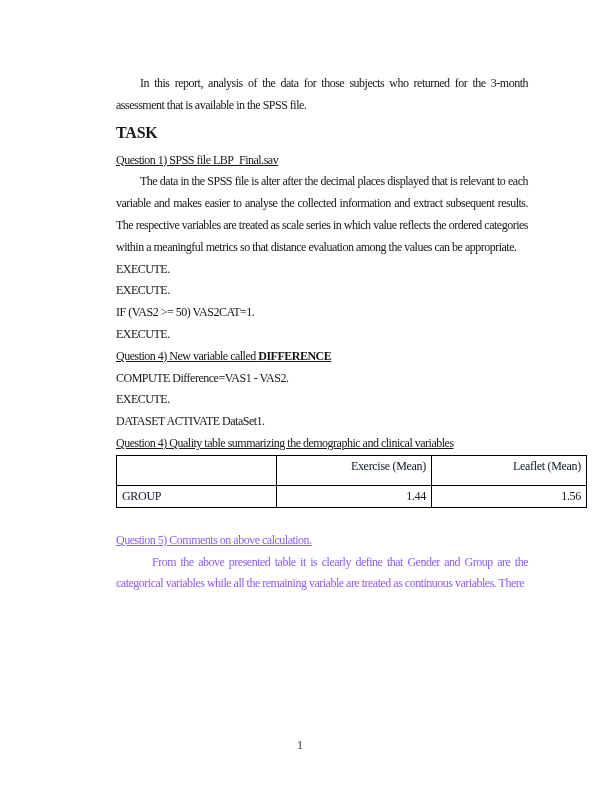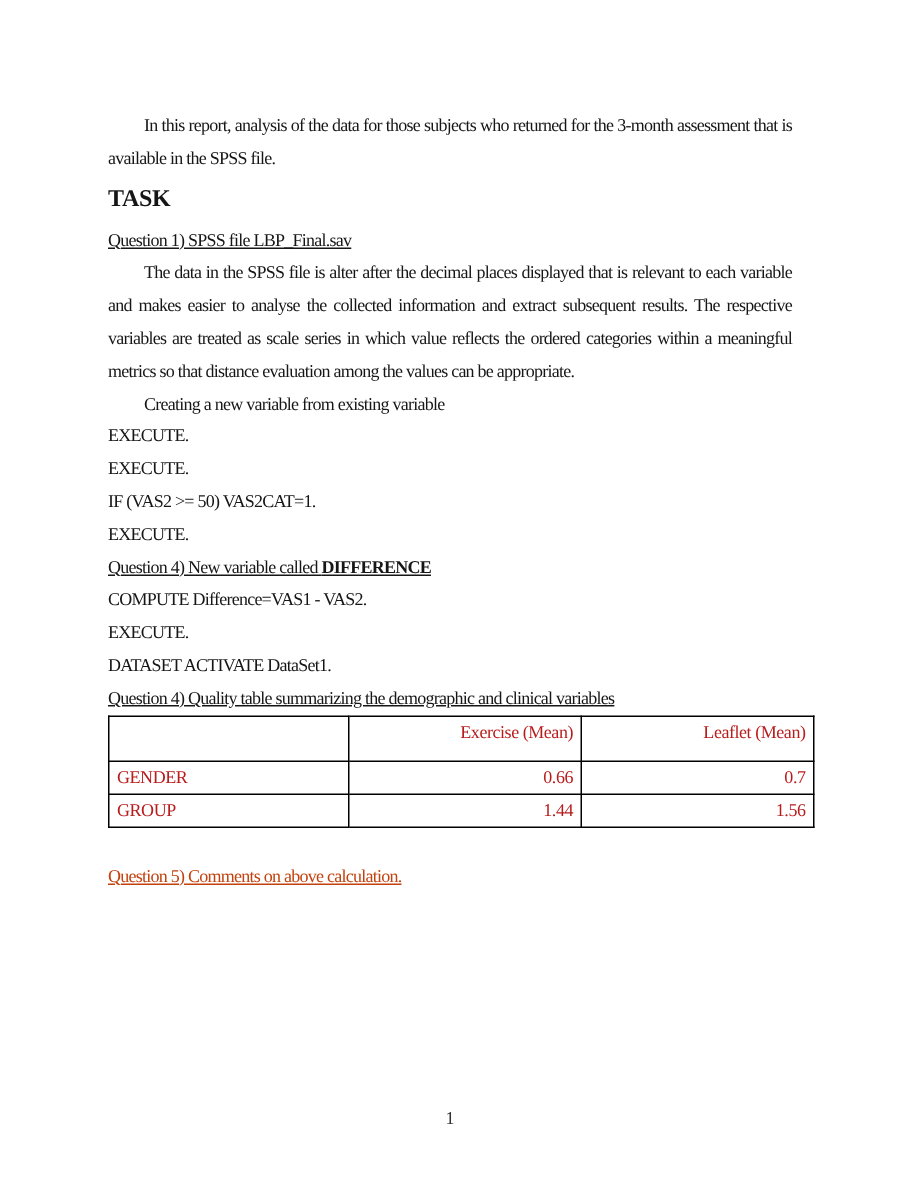--- a/index.html
+++ b/index.html
@@ -9,20 +9,21 @@
   }
   .page {
     position: relative;
     width: 600px;
     height: 792px;
     background: #ffffff;
     font-family: "Liberation Serif", serif;
     color: #161616;
     overflow: hidden;
     box-sizing: border-box;
+    padding-left: 44px;
   }
   .content {
     padding: 73px 72px 0 72px;
   }
   p {
     margin: 0;
     font-size: 12px;
     line-height: 21.8px;
     letter-spacing: -0.5px;
   }
@@ -35,27 +36,27 @@
     line-height: 23px;
     margin: 4px 0 0 0;
     letter-spacing: -0.2px;
   }
   .q-heading { margin-top: 3px; }
   .q-heading.mt0 { margin-top: 0; }
   .q-heading.mt6 { margin-top: 6px; }
   .q-heading.mt22 { margin-top: 22px; }
   .u { text-decoration: underline; }
   .code-line { margin-top: 0; }
-  .red { color: #c2410c; }
+  .red { color: #8b5cf6; }
   .qtable {
     border-collapse: collapse;
     table-layout: fixed;
     width: 468px;
     margin-top: 0;
-    color: #b91c1c;
+    color: #0f172a;
   }
   .qtable td {
     border: 1px solid #000000;
     font-size: 12px;
     letter-spacing: -0.3px;
     padding: 0 5px;
     overflow: hidden;
   }
   .qtable .head-row td {
     height: 26px;
@@ -82,51 +83,46 @@
 <div class="page">
   <div class="content">
 
     <p class="indent justify">In this report, analysis of the data for those subjects who returned for the 3-month assessment that is available in the SPSS file.</p>
 
     <p class="task-heading">TASK</p>
 
     <p class="q-heading mt6"><span class="u">Question 1) SPSS file LBP_Final.sav</span></p>
     <p class="indent justify">The data in the SPSS file is alter after the decimal places displayed that is relevant to each variable and makes easier to analyse the collected information and extract subsequent results. The respective variables are treated as scale series in which value reflects the ordered categories within a meaningful metrics so that distance evaluation among the values can be appropriate.</p>
 
-    <p class="indent">Creating a new variable from existing variable</p>
     <p class="code-line">EXECUTE.</p>
     <p class="code-line">EXECUTE.</p>
     <p class="code-line">IF (VAS2 &gt;= 50) VAS2CAT=1.</p>
     <p class="code-line">EXECUTE.</p>
 
     <p class="q-heading mt0"><span class="u"><span>Question 4) New variable called </span><b>DIFFERENCE</b></span></p>
     <p class="code-line">COMPUTE Difference=VAS1 - VAS2.</p>
     <p class="code-line">EXECUTE.</p>
     <p class="code-line">DATASET ACTIVATE DataSet1.</p>
 
     <p class="q-heading mt0"><span class="u">Question 4) Quality table summarizing the demographic and clinical variables</span></p>
 
     <table class="qtable">
       <tbody>
           <tr class="head-row">
         <td class="col-label"></td>
         <td class="col-num">Exercise (Mean)</td>
         <td class="col-num">Leaflet (Mean)</td>
       </tr>
       <tr class="data-row">
-        <td class="col-label">GENDER</td>
-        <td class="col-num">0.66</td>
-        <td class="col-num">0.7</td>
-      </tr>
-      <tr class="data-row">
         <td class="col-label">GROUP</td>
         <td class="col-num">1.44</td>
         <td class="col-num">1.56</td>
       </tr>
     </tbody>
       </table>
 
     <p class="q-heading mt22 red"><span class="u">Question 5) Comments on above calculation.</span></p>
+    <p class="indent-lg justify red">From the above presented table it is clearly define that Gender and Group are the categorical variables while all the remaining variable are treated as continuous variables. There</p>
 
   </div>
 
   <div class="page-footer">1</div>
 </div>
 
 </body></html>

